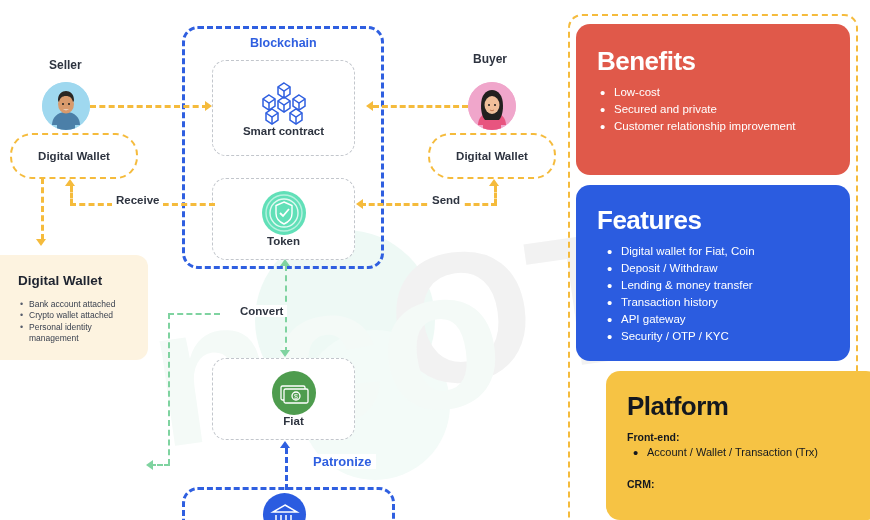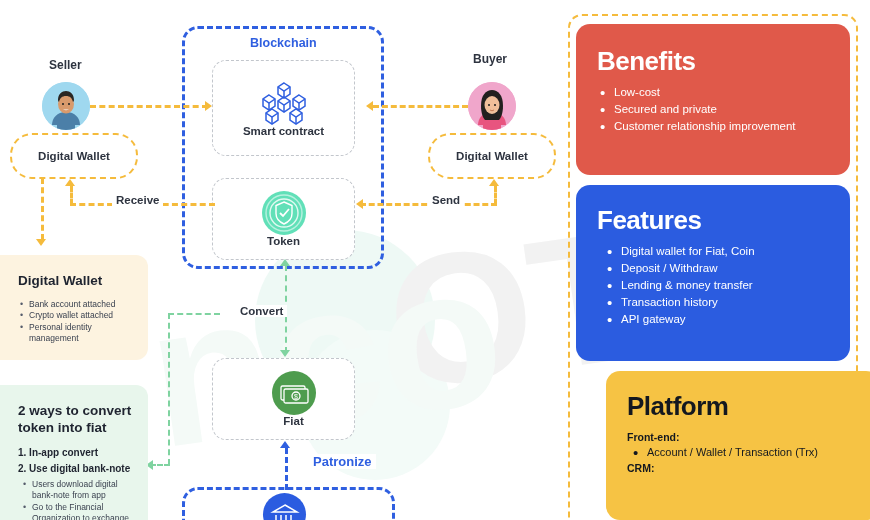--- a/index.html
+++ b/index.html
@@ -248,55 +248,46 @@
 
   <div class="info-card" style="left:0; top:255px; width:148px; height:105px; background:#fdf3e0;">
     <h3 style="margin:18px 0 9px 18px;">Digital Wallet</h3>
     <ul style="margin:0 10px 0 19px;">
       <li>Bank account attached</li>
       <li>Crypto wallet attached</li>
       <li>Personal identity management</li>
     </ul>
   </div>
 
-  <div class="info-card" style="left:0; top:385px; width:148px; height:135px; background:#e8f6ec; border-radius:0 12px 0 0;">
-    <h3 style="margin:18px 14px 10px 18px;">2 ways to convert token into fiat</h3>
-    <div class="ord" style="margin:0 0 5px 18px;">1. In-app convert</div>
-    <div class="ord" style="margin:0 0 5px 18px;">2. Use digital bank-note</div>
-    <ul style="margin:0 10px 0 22px;">
-      <li>Users download digital bank-note from app</li>
-      <li>Go to the Financial Organization to exchange</li>
-
-    </ul>
-  </div>
 
   <div class="right-outline" style="left:568px; top:14px; width:290px; height:520px;"></div>
 
   <div class="panel" id="panel-benefits" style="left:576px; top:24px; width:274px; height:151px;">
     <h2 style="margin:24px 0 10px 21px;">Benefits</h2>
     <ul style="margin:0 12px 0 21px;">
       <li>Low-cost</li>
       <li>Secured and private</li>
       <li>Customer relationship improvement</li>
     </ul>
   </div>
 
   <div class="panel" id="panel-features" style="left:576px; top:185px; width:274px; height:176px;">
     <h2 style="margin:22px 0 10px 21px;">Features</h2>
     <ul style="margin:0 12px 0 28px;">
       <li>Digital wallet for Fiat, Coin</li>
       <li>Deposit / Withdraw</li>
       <li>Lending &amp; money transfer</li>
       <li>Transaction history</li>
       <li>API gateway</li>
+      <li>Security / OTP / KYC</li>
     </ul>
   </div>
 
   <div class="panel" id="panel-platform" style="left:606px; top:371px; width:274px; height:149px;">
     <h2 style="margin:22px 0 12px 21px;">Platform</h2>
     <div class="sub" style="margin:0 0 2px 21px;">Front-end:</div>
-    <ul style="margin:0 10px 2px 24px;">
+    <ul style="margin:0 10px 18px 24px;">
       <li>Account / Wallet / Transaction (Trx)</li>
     </ul>
     <div class="sub" style="margin:0 0 2px 21px;">CRM:</div>
   </div>
 
 </div>
 
 </body></html>

